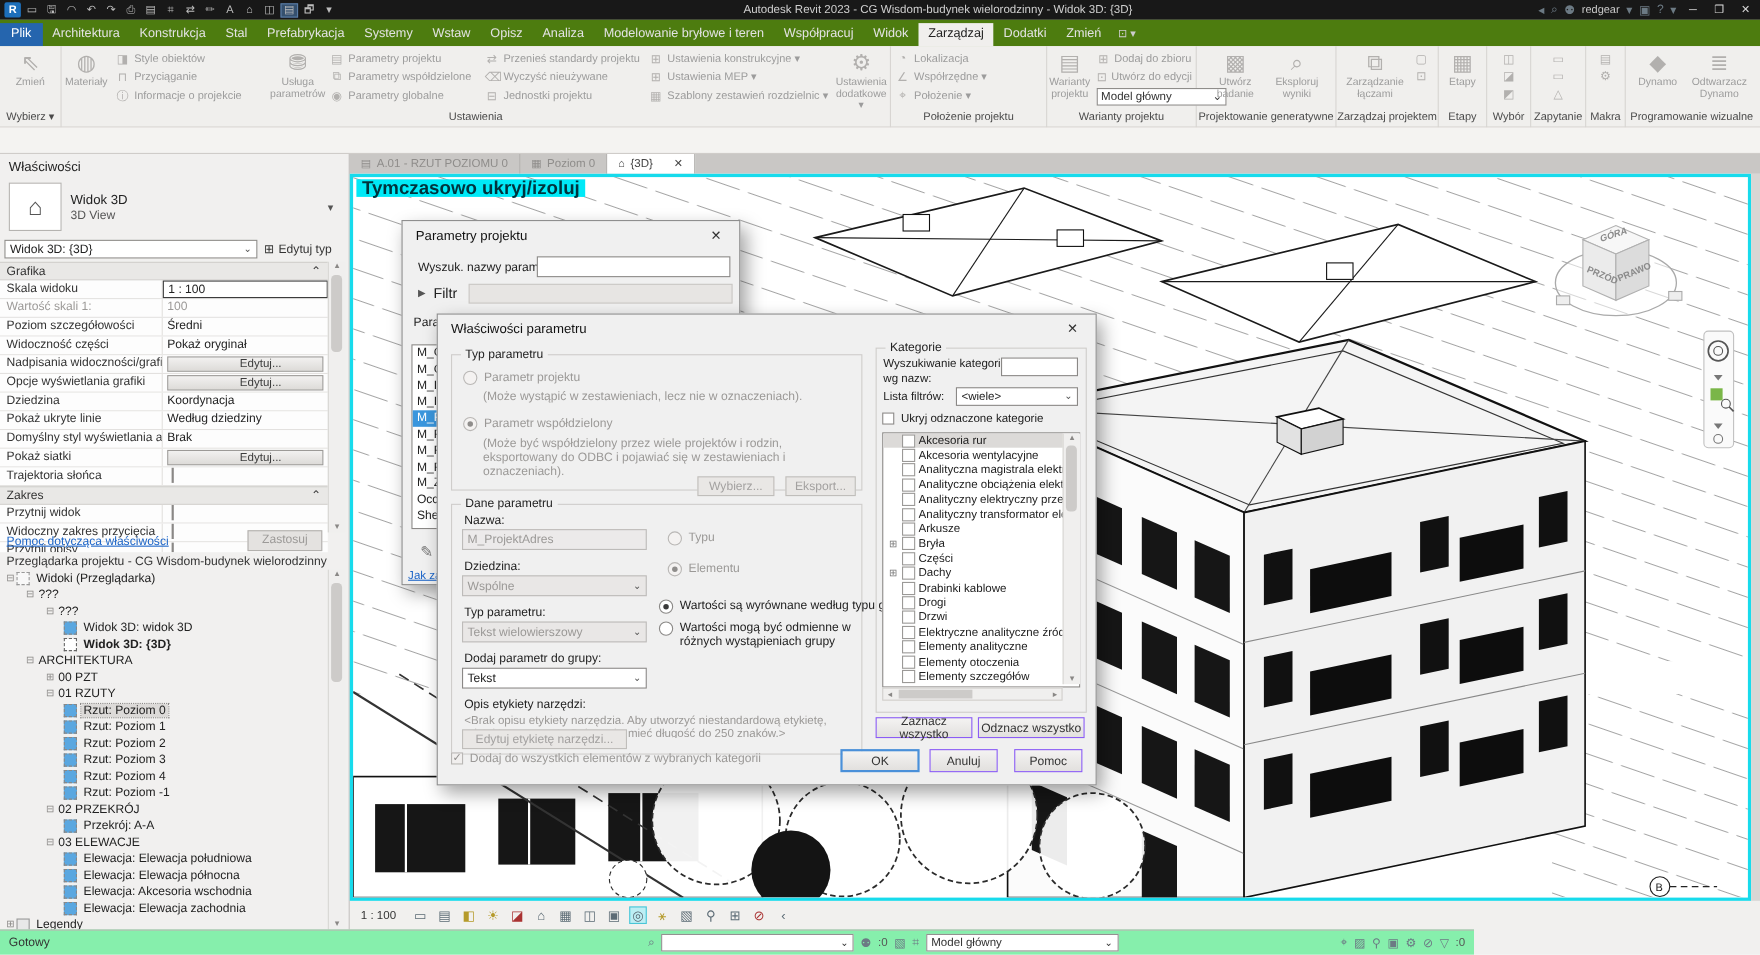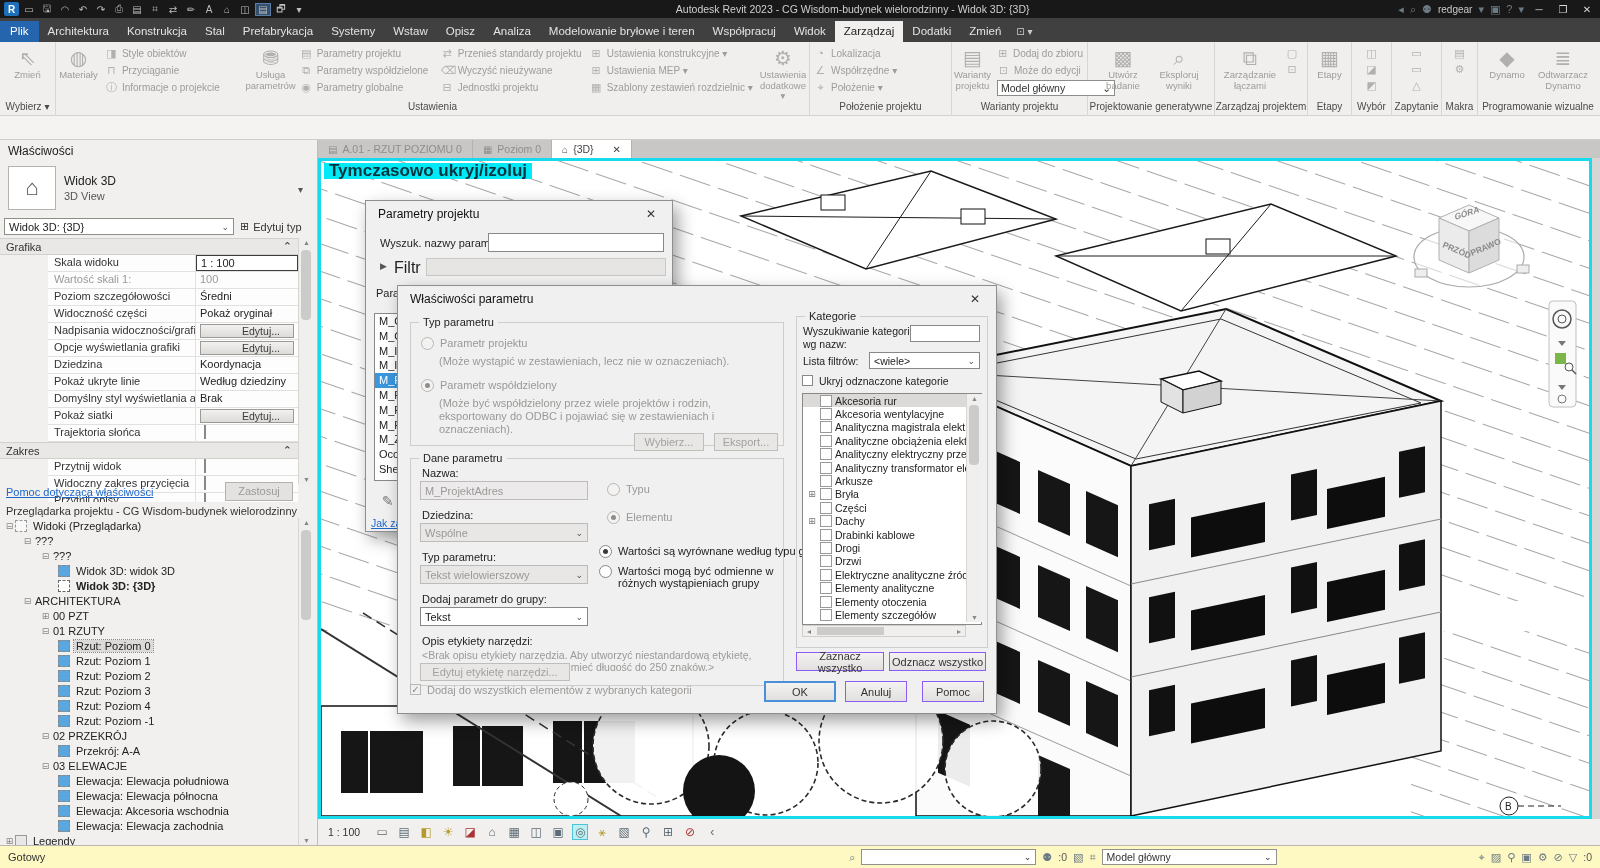--- a/index.html
+++ b/index.html
@@ -11,21 +11,21 @@
   .titlebar{left:0;top:0;width:1600px;height:18px;background:#181818;color:#c9c9c9;
             display:flex;align-items:center;gap:2px;padding:0 4px;box-sizing:border-box;}
   .rlogo{width:15px;height:14px;background:#1d6fba;color:#fff;font-weight:bold;font-size:10px;
          display:flex;align-items:center;justify-content:center;border-radius:2px;}
   .qat-ic{width:16px;text-align:center;font-size:10px;color:#bdbdbd;cursor:default;}
   .qat-ic.hl{background:#35506e;border:1px solid #5a7ca5;box-sizing:border-box;}
   .tb-title{flex:1;text-align:center;font-size:10.5px;color:#cfcfcf;white-space:nowrap;overflow:hidden;}
   .tb-right{display:flex;align-items:center;gap:6px;font-size:10px;}
   .winbtn{width:18px;text-align:center;color:#d8d8d8;font-size:10px;}
   
-  .tabrow{left:0;top:18px;width:1600px;height:24px;background:#404040;display:flex;align-items:flex-end;}
+  .tabrow{left:0;top:18px;width:1600px;height:24px;background:#4d7c0f;display:flex;align-items:flex-end;}
   .filetab{background:#2565ae;color:#fff;padding:4px 10px 5px;font-size:11.5px;}
   .rtab{color:#e3e3e3;padding:4px 9px 5px;font-size:11.5px;white-space:nowrap;}
   .rtab.active{background:#f0efed;color:#222;}
   .tab-extra{color:#cccccc;padding:4px 6px 5px;font-size:10px;}
   
   .ribbon{left:0;top:42px;width:1600px;height:74px;background:#f0efed;display:flex;
           border-bottom:1px solid #d4d1ce;box-sizing:border-box;}
   .rpanel{position:relative;border-right:1px solid #d8d5d2;box-sizing:border-box;height:74px;}
   .rp-cap{position:absolute;left:0;right:0;bottom:1px;height:14px;text-align:center;font-size:10px;
           color:#4a4a4a;white-space:nowrap;overflow:hidden;}
@@ -48,21 +48,21 @@
            display:flex;align-items:center;justify-content:center;font-size:22px;color:#555;}
   .type-t{position:absolute;left:64px;top:34px;font-size:12px;color:#222;}
   .type-s{position:absolute;left:64px;top:50px;font-size:11px;color:#555;}
   .type-caret{position:absolute;right:14px;top:44px;color:#555;font-size:10px;}
   .selcombo{position:absolute;left:4px;top:78px;width:230px;height:17px;background:#fff;border:1px solid #8f8d8a;
             font-size:11px;display:flex;align-items:center;justify-content:space-between;padding:0 4px;box-sizing:border-box;}
   .edittype{position:absolute;left:240px;top:78px;height:17px;display:flex;align-items:center;gap:4px;font-size:11px;color:#333;}
   .grid{position:absolute;left:0;top:98px;width:298px;}
   .g-sec{height:15px;background:#e9e8e6;border-top:1px solid #d2d0cd;border-bottom:1px solid #d2d0cd;
          display:flex;align-items:center;justify-content:space-between;padding:0 6px;font-size:11px;color:#333;}
-  .g-row{height:16px;display:flex;border-bottom:1px solid #e3e1df;background:#fdfdfd;margin-left:48px;}
+  .g-row{height:16px;display:flex;border-bottom:1px solid #e3e1df;background:#fdfdfd;}
   .g-l{width:148px;padding:1px 0 0 6px;box-sizing:border-box;color:#333;white-space:nowrap;overflow:hidden;border-right:1px solid #e3e1df;}
   .g-l.dis,.g-v.dis{color:#9c9a98;}
   .g-v{flex:1;padding:1px 4px 0;white-space:nowrap;overflow:hidden;}
   .g-v.inputsel{border:1px solid #3c3c3c;margin:0;padding-top:1px;background:#fff;}
   .g-btn{margin:1px 4px;flex:1;background:linear-gradient(#f2f1f0,#dddbd8);border:1px solid #9c9a97;
          text-align:center;font-size:10.5px;color:#3c3c3c;height:12px;line-height:12px;padding-left:28px;}
   .g-cb{width:11px;height:11px;border:1px solid #8a8886;background:#fff;margin:1px 0 0 4px;}
   .lp-foot-link{position:absolute;left:6px;top:346px;color:#1e66c8;text-decoration:underline;font-size:11px;}
   .applybtn{position:absolute;right:24px;top:342px;width:66px;height:17px;background:#e4e2e0;border:1px solid #b3b1ae;
             color:#9c9a98;text-align:center;line-height:16px;font-size:11px;}
@@ -95,21 +95,21 @@
   .canvas-strip{left:1592px;top:158px;width:8px;height:661px;background:#d8d6d4;}
   .banner{left:324px;top:163px;height:16px;background:#00e9f7;color:#00333d;font-weight:bold;
           font-size:17px;line-height:16px;padding:0 5px;}
   
   .vcb{left:318px;top:819px;width:1282px;height:26px;background:#f1f0ee;display:flex;align-items:center;
        gap:6px;padding:0 10px;box-sizing:border-box;}
   .vcb-scale{font-size:10.5px;color:#333;margin-right:8px;}
   .vcb-ic{font-size:12px;color:#5c6b75;width:16px;text-align:center;}
   .vcb-ic.cy{background:#bdeef4;border:1px solid #49c5d6;box-sizing:border-box;}
   
-  .statusbar{left:0;top:845px;width:1600px;height:23px;background:#fef9c3;border-top:1px solid #bab7b4;
+  .statusbar{left:0;top:845px;width:1340px;height:23px;background:#86efac;border-top:1px solid #bab7b4;
              box-sizing:border-box;display:flex;align-items:center;padding:0 8px;font-size:11px;color:#333;}
   .sb-right{margin-left:auto;display:flex;align-items:center;gap:6px;}
   .sb-combo{height:16px;background:#fff;border:1px solid #939190;display:flex;align-items:center;
             justify-content:space-between;padding:0 4px;font-size:10.5px;color:#333;box-sizing:border-box;}
   .sb-ic{color:#6c7a84;font-size:11px;}
   .sb-cnt{font-size:10.5px;color:#555;}
   
   .dlg{background:#f0f0f0;border:1px solid #8e8e8e;box-shadow:5px 7px 16px rgba(0,0,0,.38);}
   .dlg-title{height:26px;display:flex;align-items:center;padding:0 12px;font-size:12px;color:#111;}
   .dlg-x{margin-left:auto;color:#333;font-size:12px;padding:0 4px;}
@@ -313,21 +313,21 @@
         <span class="ri">▤</span>
         <span>Warianty projektu</span>
       </div>
       <div class="rcol" style="width:86px;">
         <div class="rsm">
             <span class="ri">⊞</span>
             <span>Dodaj do zbioru</span>
           </div>
         <div class="rsm">
             <span class="ri">⊡</span>
-            <span>Może do edycji</span>
+            <span>Utwórz do edycji</span>
           </div>
         <div class="rcombo">
             <span>Model główny</span>
             <span class="car">⌄</span>
           </div>
       </div>
     </div>
     <div class="rp-cap">Warianty projektu</div>
   </div>
   <div class="rpanel" style="width:127px;">
@@ -787,21 +787,21 @@
 </div>
 
 <div class="abs dlg" style="left:365px;top:200px;width:306px;height:330px;z-index:10;">
   <div class="dlg-title">
     <span>Parametry projektu</span>
       <span class="dlg-x">✕</span>
   </div>
   <span class="abs" style="left:14px;top:36px;font-size:11px;">Wyszuk. nazwy param.:</span>
   <div class="abs tfield" style="left:122px;top:32px;width:176px;height:19px;"></div>
   <span class="abs" style="left:14px;top:60px;font-size:9px;color:#555;">▶</span>
-  <span class="abs" style="left:28px;top:58px;font-size:16px;">Filtr</span>
+  <span class="abs" style="left:28px;top:58px;font-size:13px;">Filtr</span>
   <div class="abs" style="left:60px;top:57px;width:238px;height:16px;background:#e7e5e3;border:1px solid #cac8c5;"></div>
   <span class="abs" style="left:10px;top:86px;font-size:11px;">Parametry</span>
   <div class="list" style="left:8px;top:112px;width:150px;height:166px;">
     <div class="li">M_Gl</div>
     <div class="li">M_Gl</div>
     <div class="li">M_In</div>
     <div class="li">M_In</div>
     <div class="li sel">M_Pr</div>
     <div class="li">M_Pr</div>
     <div class="li">M_Pr</div>

